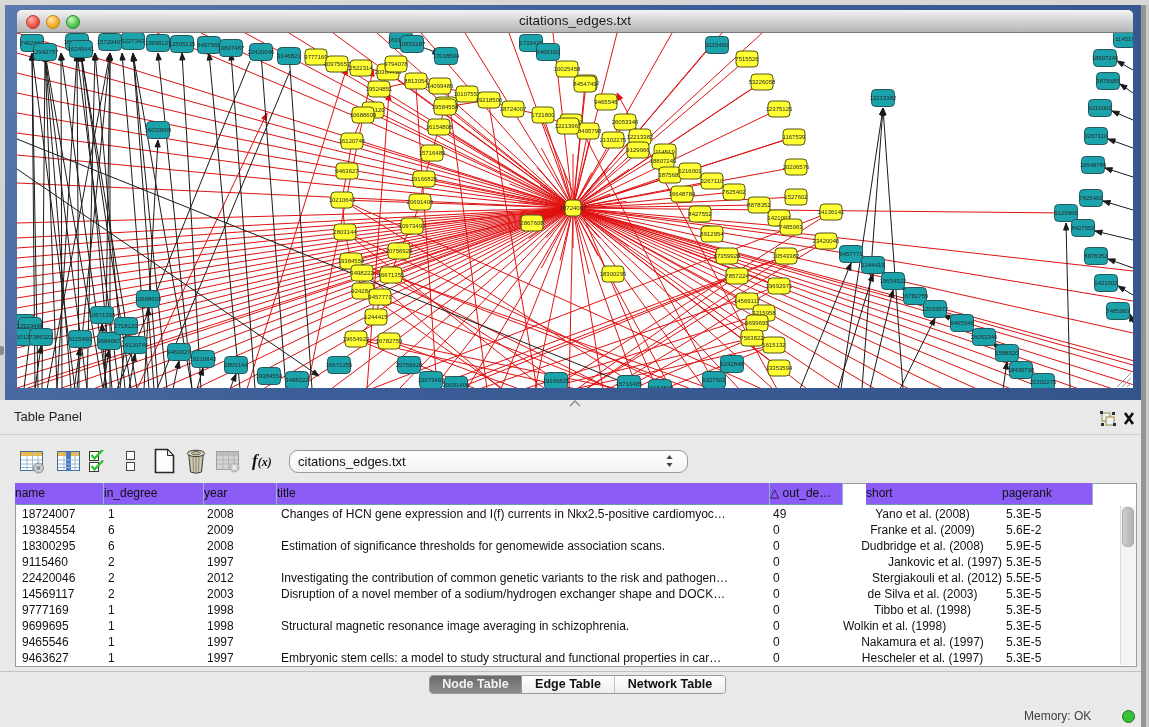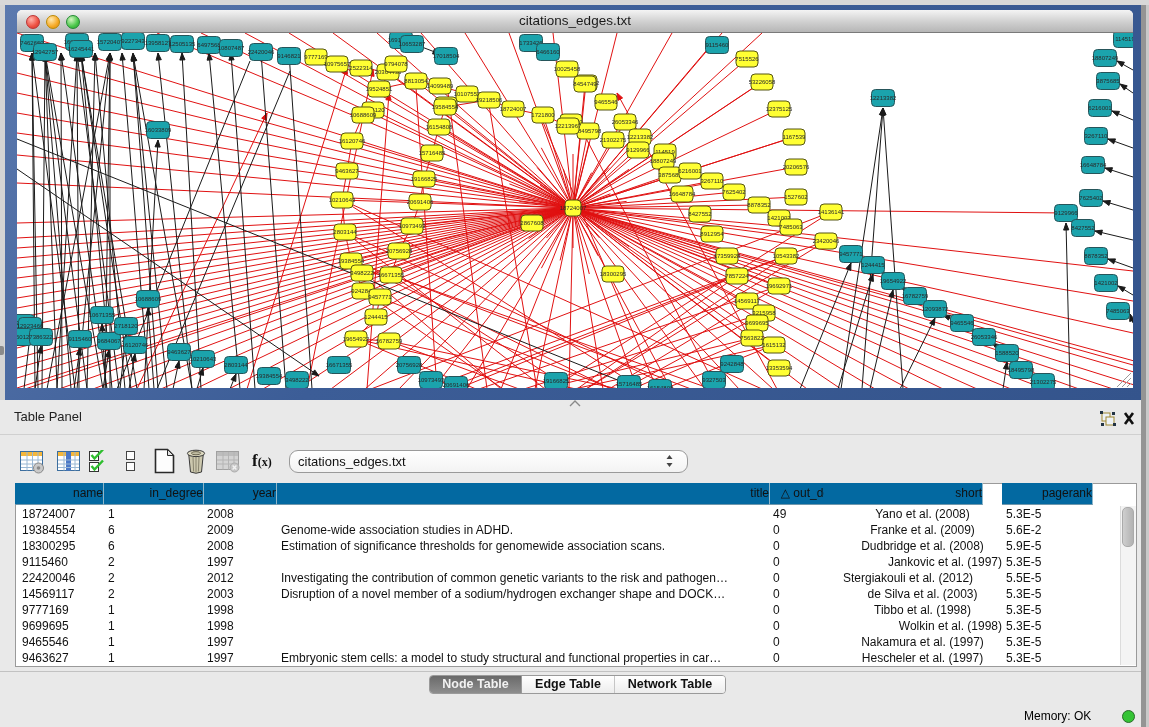--- a/index.html
+++ b/index.html
@@ -15,33 +15,33 @@
 #title{width:100%;text-align:center;font-size:13.5px;color:#1a1a1a;line-height:22px}
 .tl{width:12px;height:12px;border-radius:50%;top:5px;position:absolute}
 #canvas{left:0;top:23px;width:1116px;height:355px;background:#fff;position:absolute}
 #tablepanel{left:0;top:400px;width:1149px;height:327px;background:#e9e9e9}
 #tpheader{left:14px;top:409px;font-size:13px;color:#222}
 #tpline{left:0;top:434px;width:1149px;height:1px;background:#d0d0d0}
 #combo{left:289px;top:450px;width:389px;height:21px;background:#fff;
  border:1px solid #9a9a9a;border-radius:9px;font-size:13px;color:#111;
  line-height:21px;padding-left:8px;background:linear-gradient(#fff,#f3f3f3)}
 #tbl{left:15px;top:483px;width:1120px;height:182px;background:#fff;border:1px solid #9a9a9a}
-.hcell{position:absolute;top:483px;height:21px;background:#0369a1;
+.hcell{position:absolute;top:483px;height:21px;background:#8b5cf6;
  border-right:1px solid #8fb6c9;border-bottom:1px solid #6f97ac;font-size:12px;
- text-align:right;line-height:21px;color:#111}
+ text-align:left;line-height:21px;color:#111}
 .row{position:absolute;left:0;top:0;width:1120px;height:16px;font-size:12px;color:#111}
 .row span{position:absolute;line-height:16px}
 #vsb{left:1120px;top:506px;width:15px;height:159px;background:#f4f4f4;border-left:1px solid #dcdcdc}
 #vthumb{left:1122px;top:507px;width:10px;height:38px;border-radius:5px;
  background:linear-gradient(90deg,#cfcfcf,#b2b2b2);border:1px solid #aaa}
 #tpbottom{left:0;top:671px;width:1149px;height:1px;background:#c2c2c2}
 #seg{left:429px;top:675px;width:295px;height:17px;border:1px solid #9a9a9a;
  border-radius:4px;overflow:hidden;display:flex}
 .sg{height:17px;font-size:12.5px;font-weight:bold;line-height:17px;text-align:center;flex:none}
-#memory{left:1024px;top:709px;font-size:12px;color:#000000}
+#memory{left:1024px;top:709px;font-size:12px;color:#404040}
 #memdot{left:1122px;top:710px;width:11px;height:11px;border-radius:50%;
  background:#35c435;border:1px solid #2a6b2a}
 #redge{left:1141px;top:5px;width:5px;height:722px;background:#949494}
 #redge2{left:1146px;top:5px;width:3px;height:722px;background:#c9c9c9}
 svg text{user-select:none}
 </style></head><body>
 <div class="abs" id="frame"></div>
 <div class="abs" id="topstrip"></div>
 <div class="abs" id="leftstrip"></div>
 <div class="abs" style="left:0;top:346px;width:4px;height:9px;background:#8a8a8a;border-radius:0 2px 2px 0"></div>
@@ -878,47 +878,47 @@
     <g stroke="#b4b4b4">
       <line x1="7" y1="2" x2="7" y2="19.5"></line>
       <line x1="12.5" y1="2" x2="12.5" y2="19.5"></line>
       <line x1="18" y1="2" x2="18" y2="19.5"></line>
       <line x1="1" y1="10" x2="22" y2="10"></line>
       <line x1="1" y1="14" x2="22" y2="14"></line>
     </g>
     <circle cx="18.5" cy="17.5" r="4.5" fill="#c6c6c6" stroke="#adadad"></circle>
     <path d="M16.6 15.6 l3.8 3.8 M20.4 15.6 l-3.8 3.8" stroke="#f2f2f2" stroke-width="1.4"></path>
   </svg>
-<div class="abs" style="left:252px;top:451px;font-family:'Liberation Serif',serif;font-weight:bold;font-size:17px;color:#111;line-height:20px">f<span style="font-size:12px">(x)</span></div>
+<div class="abs" style="left:252px;top:451px;font-family:'Liberation Serif',serif;font-style:italic;font-weight:bold;font-size:17px;color:#111;line-height:20px">f<span style="font-size:12px">(x)</span></div>
 <div class="abs" id="combo">citations_edges.txt</div>
 <svg class="abs" style="left:662px;top:452px" width="16" height="18">
  <path d="M7.5 3 L10.5 7 L4.5 7 Z" fill="#444"></path>
     <path d="M7.5 15 L10.5 11 L4.5 11 Z" fill="#444"></path>
   </svg>
 <div class="abs" id="tbl"></div>
 <div class="hcell" style="left:15px;width:88px">name</div>
 <div class="hcell" style="left:104px;width:99px">in_degree</div>
 <div class="hcell" style="left:204px;width:72px">year</div>
 <div class="hcell" style="left:277px;width:492px">title</div>
 <div class="hcell" style="left:770px;width:72px">△ out_de…</div>
-<div class="hcell" style="left:824px;width:158px">short</div>
+<div class="hcell" style="left:866px;width:158px">short</div>
 <div class="hcell" style="left:1002px;width:90px">pagerank</div>
 <div class="row" style="top:506px">
     <span style="left:22px">18724007</span>
     <span style="left:108px">1</span>
     <span style="left:207px">2008</span>
+    <span style="left:281px;width:486px;overflow:hidden;white-space:nowrap">Changes of HCN gene expression and I(f) currents in Nkx2.5-positive cardiomyoc…</span>
     <span style="left:773px">49</span>
     <span style="left:843px;width:159px;text-align:center">Yano et al. (2008)</span>
     <span style="left:1006px">5.3E-5</span>
   </div>
 <div class="row" style="top:522px">
     <span style="left:22px">19384554</span>
     <span style="left:108px">6</span>
     <span style="left:207px">2009</span>
-    <span style="left:281px;width:486px;overflow:hidden;white-space:nowrap">Genome-wide association studies in ADHD.</span>
     <span style="left:773px">0</span>
     <span style="left:843px;width:159px;text-align:center">Franke et al. (2009)</span>
     <span style="left:1006px">5.6E-2</span>
   </div>
 <div class="row" style="top:538px">
     <span style="left:22px">18300295</span>
     <span style="left:108px">6</span>
     <span style="left:207px">2008</span>
     <span style="left:281px;width:486px;overflow:hidden;white-space:nowrap">Estimation of significance thresholds for genomewide association scans.</span>
     <span style="left:773px">0</span>
@@ -932,21 +932,21 @@
     <span style="left:773px">0</span>
     <span style="left:843px;width:159px;text-align:right">Jankovic et al. (1997)</span>
     <span style="left:1006px">5.3E-5</span>
   </div>
 <div class="row" style="top:570px">
     <span style="left:22px">22420046</span>
     <span style="left:108px">2</span>
     <span style="left:207px">2012</span>
     <span style="left:281px;width:486px;overflow:hidden;white-space:nowrap">Investigating the contribution of common genetic variants to the risk and pathogen…</span>
     <span style="left:773px">0</span>
-    <span style="left:843px;width:159px;text-align:left">Stergiakouli et al. (2012)</span>
+    <span style="left:843px;width:159px;text-align:right">Stergiakouli et al. (2012)</span>
     <span style="left:1006px">5.5E-5</span>
   </div>
 <div class="row" style="top:586px">
     <span style="left:22px">14569117</span>
     <span style="left:108px">2</span>
     <span style="left:207px">2003</span>
     <span style="left:281px;width:486px;overflow:hidden;white-space:nowrap">Disruption of a novel member of a sodium/hydrogen exchanger shape and DOCK…</span>
     <span style="left:773px">0</span>
     <span style="left:843px;width:159px;text-align:center">de Silva et al. (2003)</span>
     <span style="left:1006px">5.3E-5</span>
@@ -956,22 +956,23 @@
     <span style="left:108px">1</span>
     <span style="left:207px">1998</span>
     <span style="left:773px">0</span>
     <span style="left:843px;width:159px;text-align:center">Tibbo et al. (1998)</span>
     <span style="left:1006px">5.3E-5</span>
   </div>
 <div class="row" style="top:618px">
     <span style="left:22px">9699695</span>
     <span style="left:108px">1</span>
     <span style="left:207px">1998</span>
+    <span style="left:281px;width:486px;overflow:hidden;white-space:nowrap">Structural magnetic resonance image averaging in schizophrenia.</span>
     <span style="left:773px">0</span>
-    <span style="left:843px;width:159px;text-align:right">Wolkin et al. (1998)</span>
+    <span style="left:843px;width:159px;text-align:left">Wolkin et al. (1998)</span>
     <span style="left:1006px">5.3E-5</span>
   </div>
 <div class="row" style="top:634px">
     <span style="left:22px">9465546</span>
     <span style="left:108px">1</span>
     <span style="left:207px">1997</span>
     <span style="left:773px">0</span>
     <span style="left:843px;width:159px;text-align:center">Nakamura et al. (1997)</span>
     <span style="left:1006px">5.3E-5</span>
   </div>

